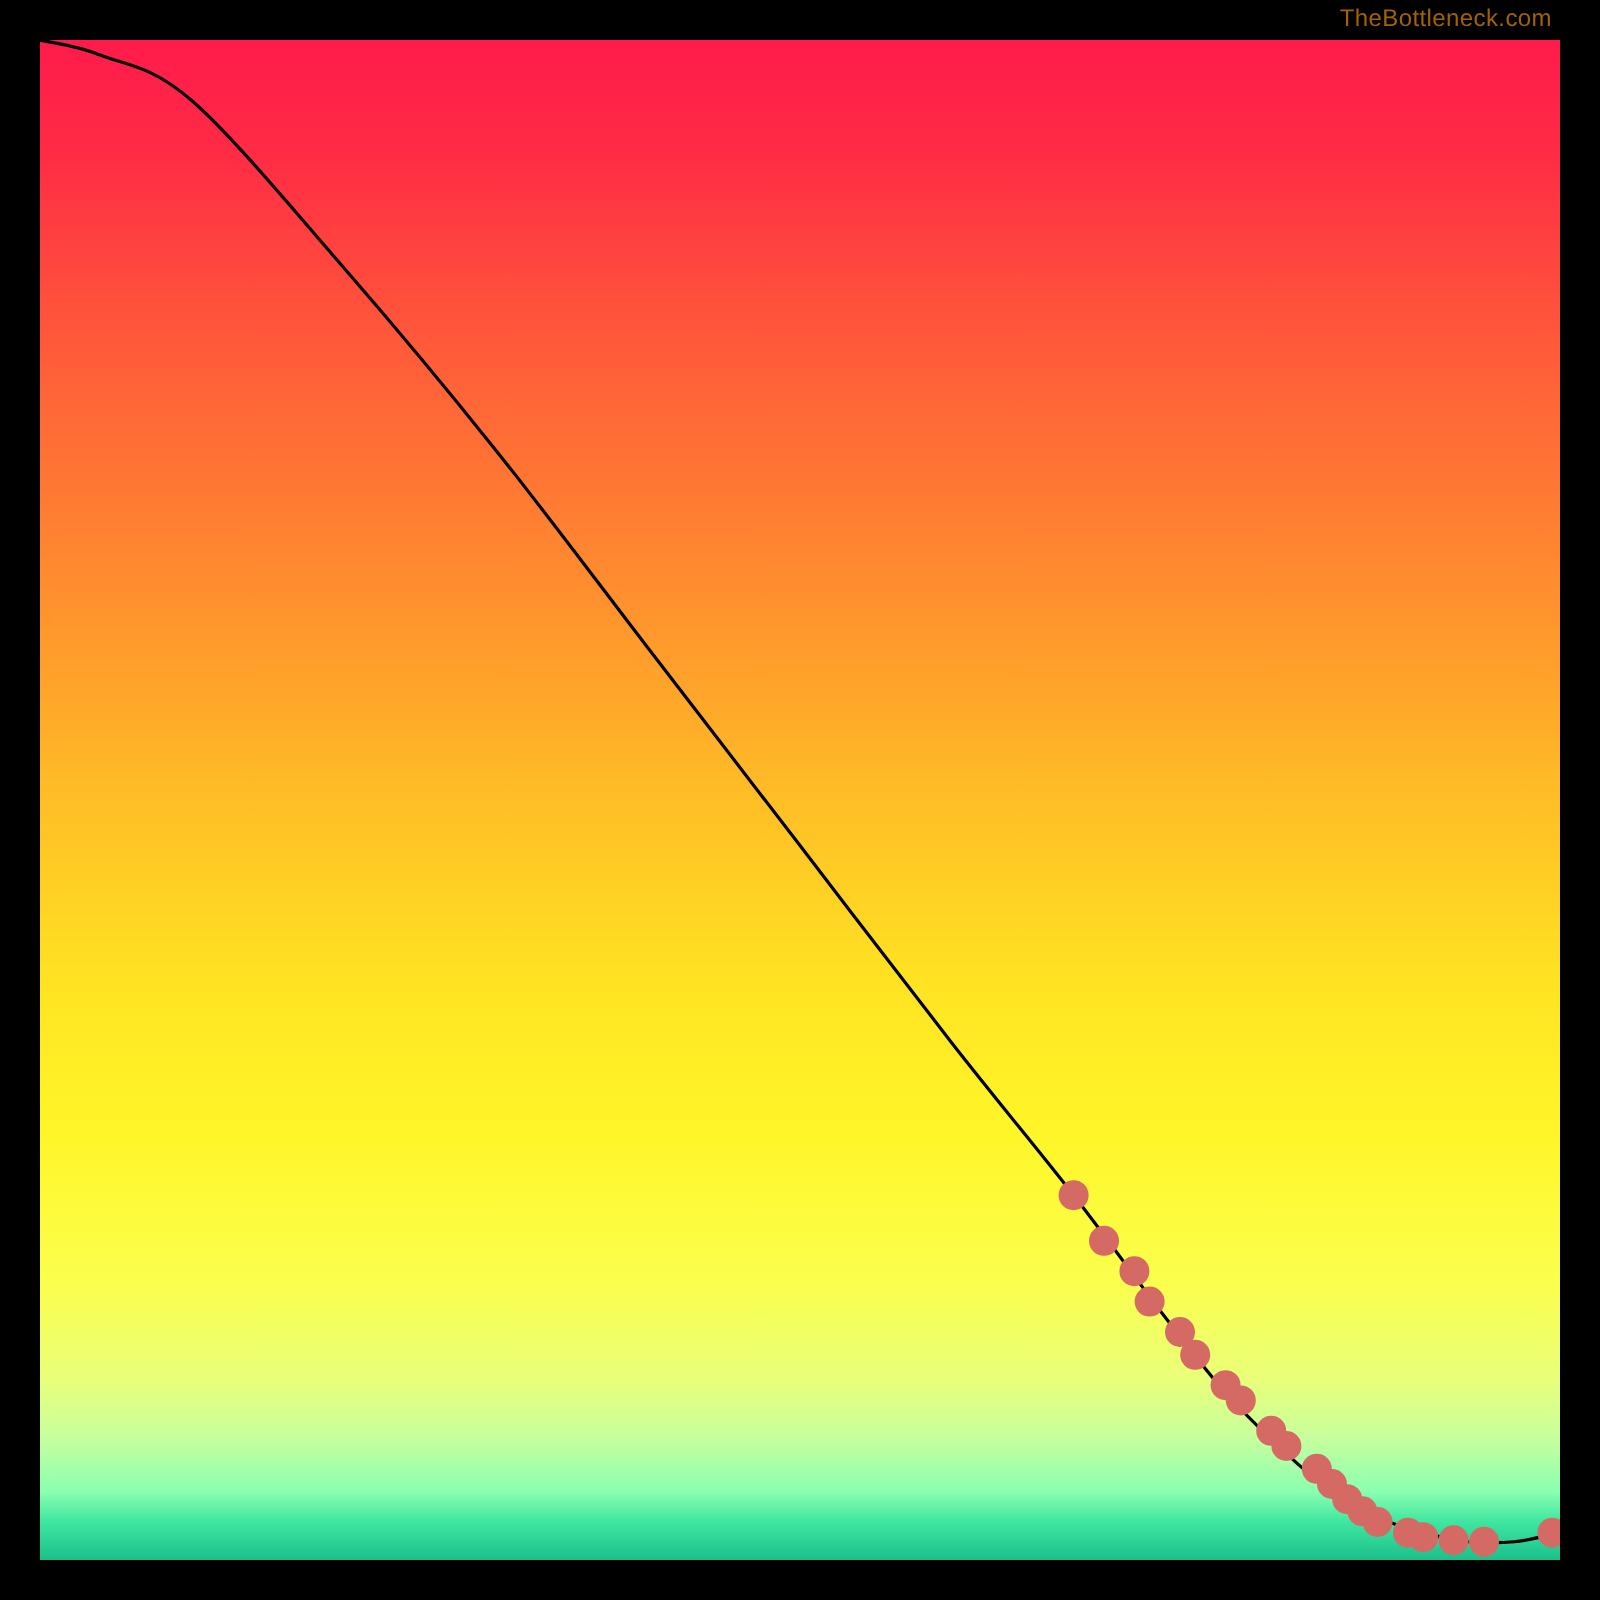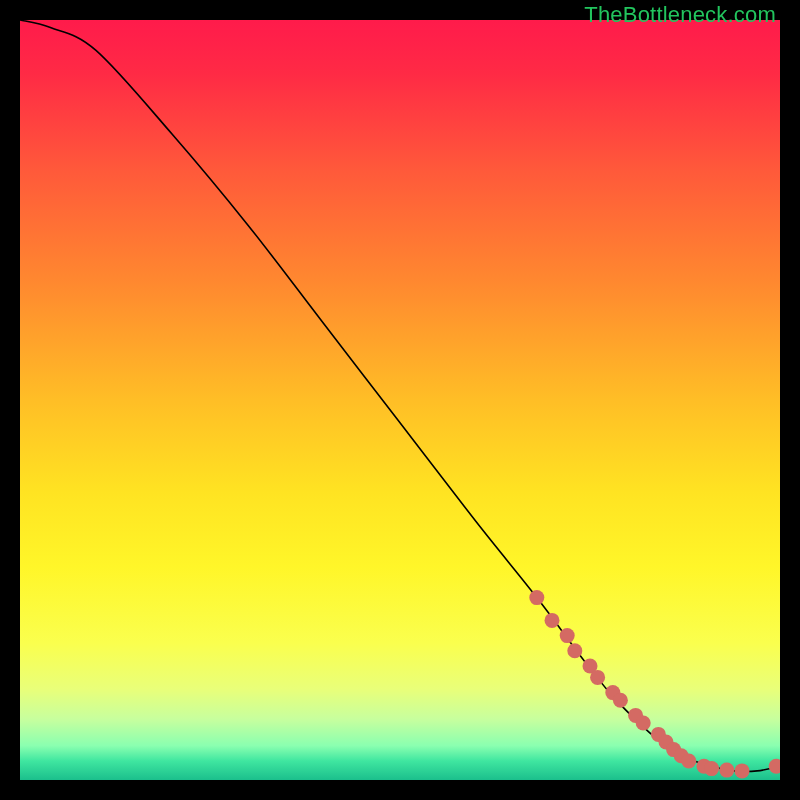--- a/index.html
+++ b/index.html
@@ -8,22 +8,22 @@
     width: 800px;
     height: 800px;
     background: #000;
     overflow: hidden;
   }
   .attribution {
     position: absolute;
     top: 2px;
     right: 24px;
     font-family: Arial, Helvetica, sans-serif;
-    font-size: 22px;
-    color: #22c55e;
+    font-size: 12px;
+    color: #a16207;
     letter-spacing: 0.2px;
     z-index: 5;
   }
   svg {
     position: absolute;
     left: 20px;
     top: 20px;
   }
   .gradient-rect {
     fill: url(#bg-grad);

